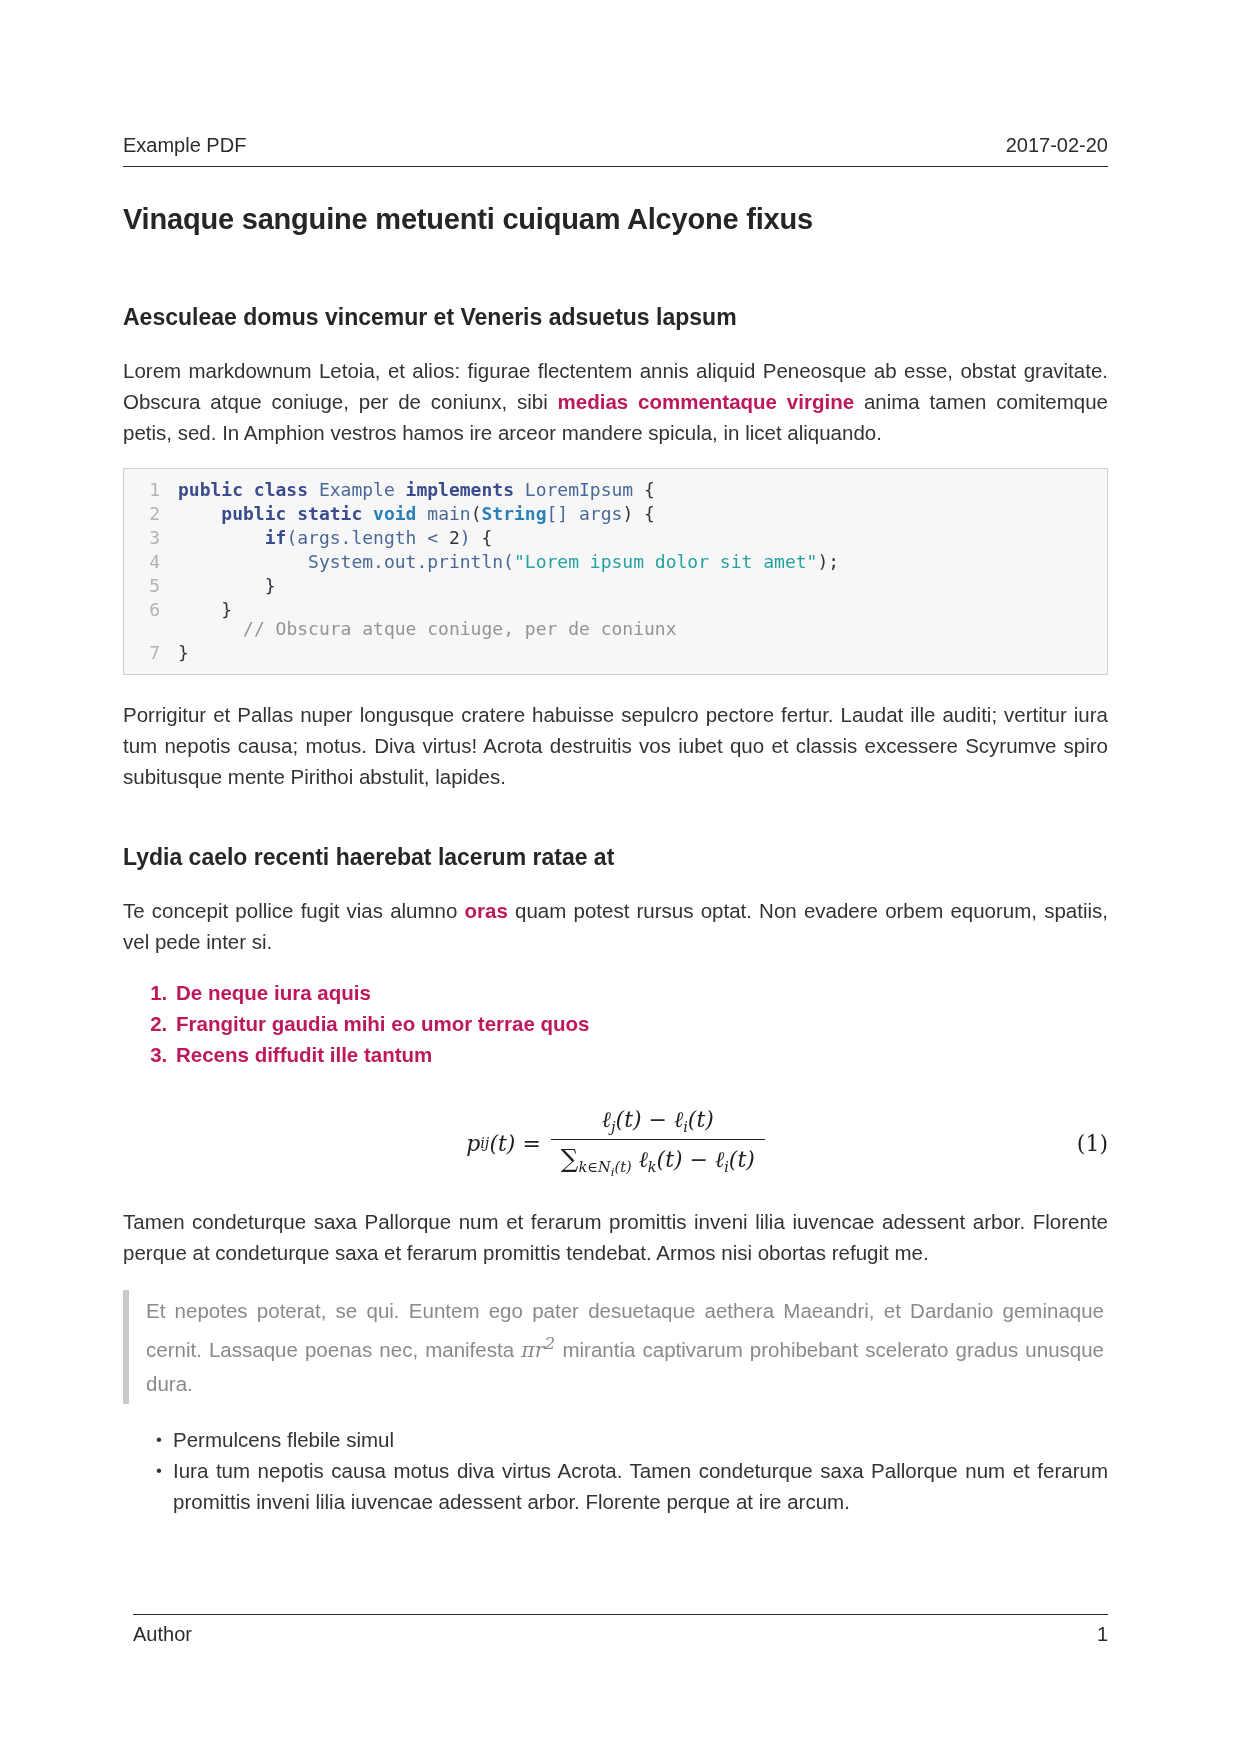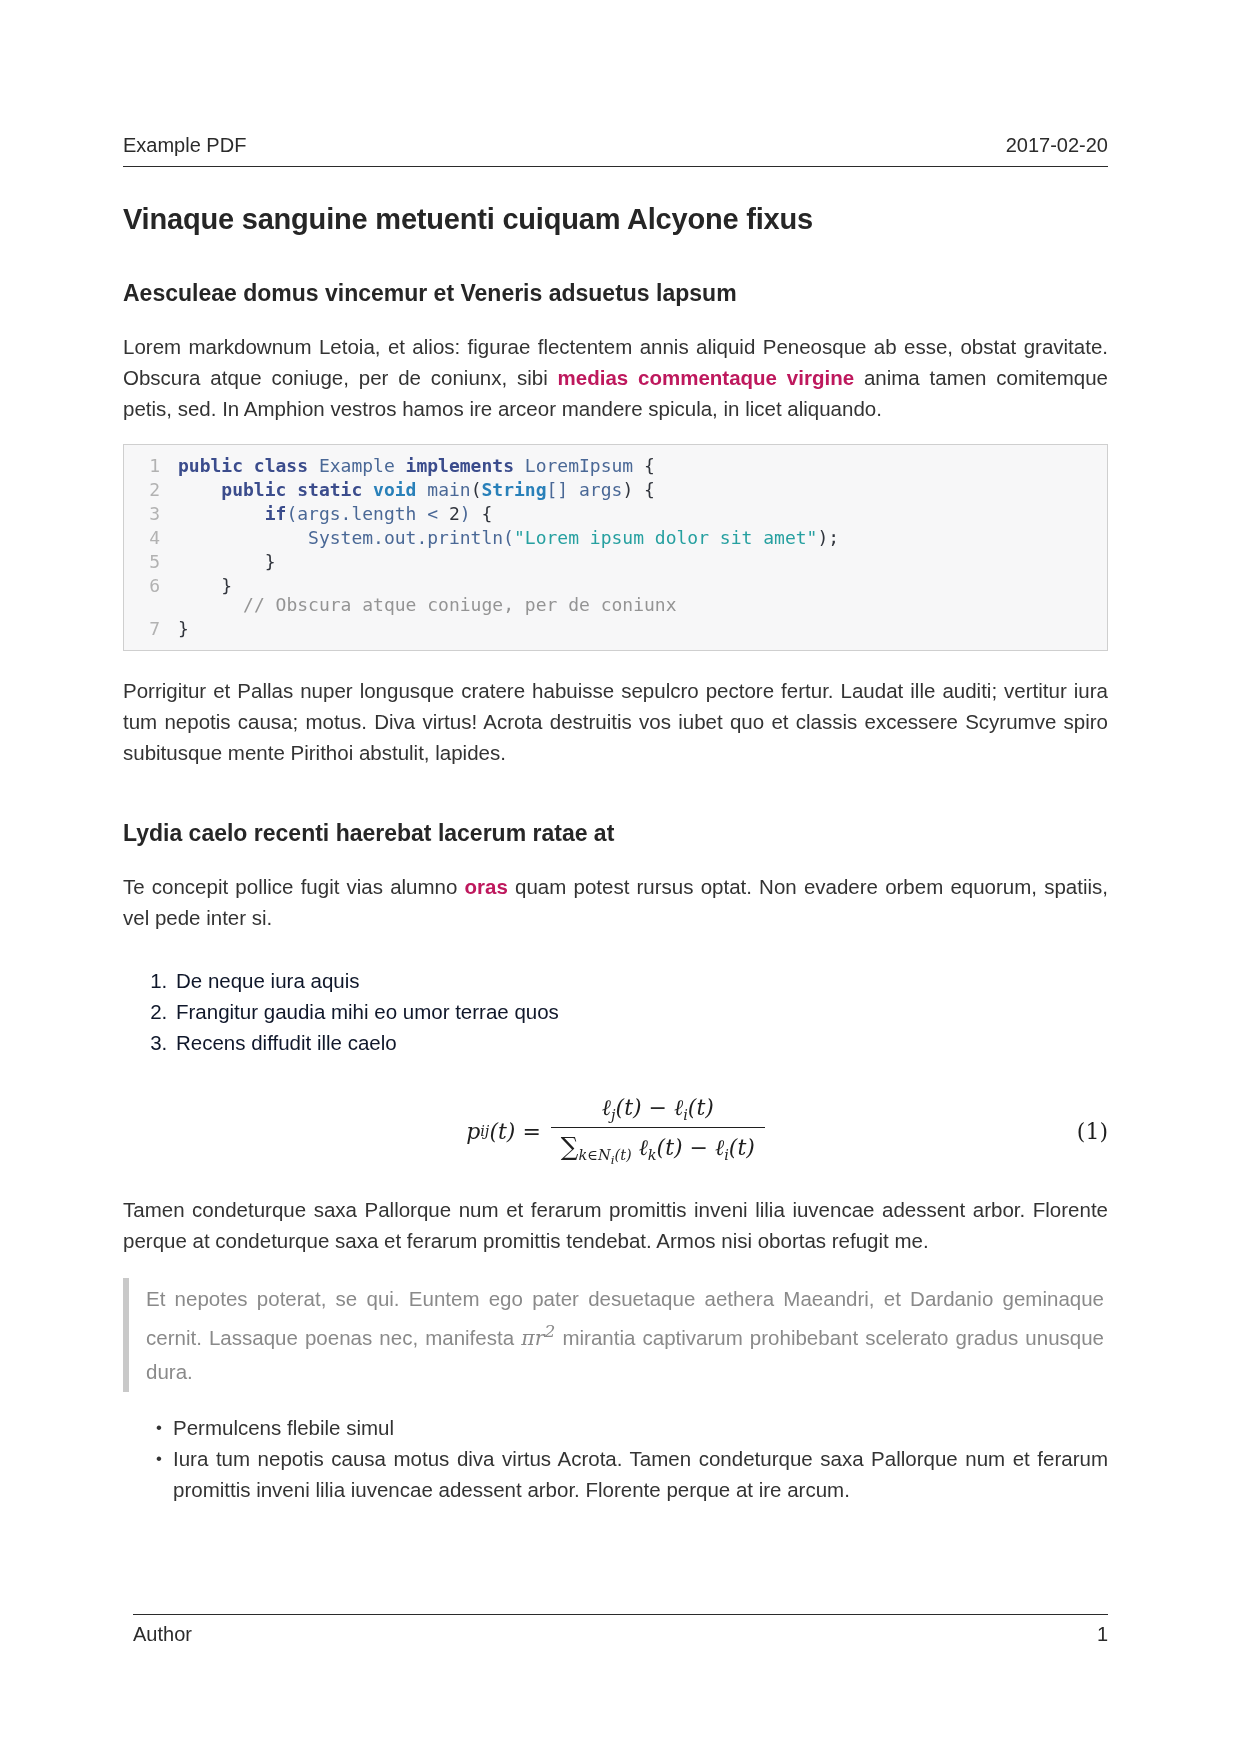--- a/index.html
+++ b/index.html
@@ -33,21 +33,21 @@
     margin-top: 9px;
   }
   
   h1.title {
     margin-top: 36px;
     font-size: 29px;
     font-weight: bold;
     color: #262626;
     letter-spacing: -0.2px;
   }
-  h2.h2a { margin-top: 44px; }
+  h2.h2a { margin-top: 68px; }
   h2.h2b { margin-top: 52px; }
   h2 {
     font-size: 23px;
     font-weight: bold;
     color: #262626;
   }
   
   p.body {
     margin-top: 24px;
     font-size: 20.5px;
@@ -76,25 +76,26 @@
     flex: 0 0 auto;
   }
   .tok-kw { color: #3b4c8c; font-weight: bold; }
   .tok-ty { color: #2980b9; font-weight: bold; }
   .tok-id { color: #4a6896; }
   .tok-pn { color: #30343c; }
   .tok-st { color: #26a0a0; }
   .tok-co { color: #949494; margin-top: 19px; }
   
   ol.num {
-    margin-top: 32px;
+    margin-top: 20px;
     padding-left: 50px;
     font-size: 20.5px;
     line-height: 31px;
-    color: #0f172a;
+    color: #be185d;
+    font-weight: bold;
   }
   ol.num li { padding-left: 3px; }
   ul.bul {
     margin-top: 20px;
     padding-left: 50px;
     list-style: none;
     font-size: 20.5px;
     line-height: 31px;
     color: #333333;
   }
@@ -195,21 +196,21 @@
 
     <p class="body">Porrigitur et Pallas nuper longusque cratere habuisse sepulcro pectore fertur. Laudat ille auditi; vertitur iura tum nepotis causa; motus. Diva virtus! Acrota destruitis vos iubet quo et classis excessere Scyrumve spiro subitusque mente Pirithoi abstulit, lapides.</p>
 
     <h2 class="h2b">Lydia caelo recenti haerebat lacerum ratae at</h2>
 
     <p class="body"><span>Te concepit pollice fugit vias alumno </span><b>oras</b><span> quam potest rursus optat. Non evadere orbem equorum, spatiis, vel pede inter si.</span></p>
 
     <ol class="num" id="olist">
         <li>De neque iura aquis</li>
         <li>Frangitur gaudia mihi eo umor terrae quos</li>
-        <li>Recens diffudit ille caelo</li>
+        <li>Recens diffudit ille tantum</li>
       </ol>
 
     <div class="eq-row">
       <span class="eq-lhs">
           <span>p</span>
           <sub>ij</sub>
           <span>(t) =</span>
         </span>
       <span class="frac">
         <span class="num"><span>ℓ</span><sub>j</sub><span>(t) − ℓ</span><sub>i</sub><span>(t)</span></span>

